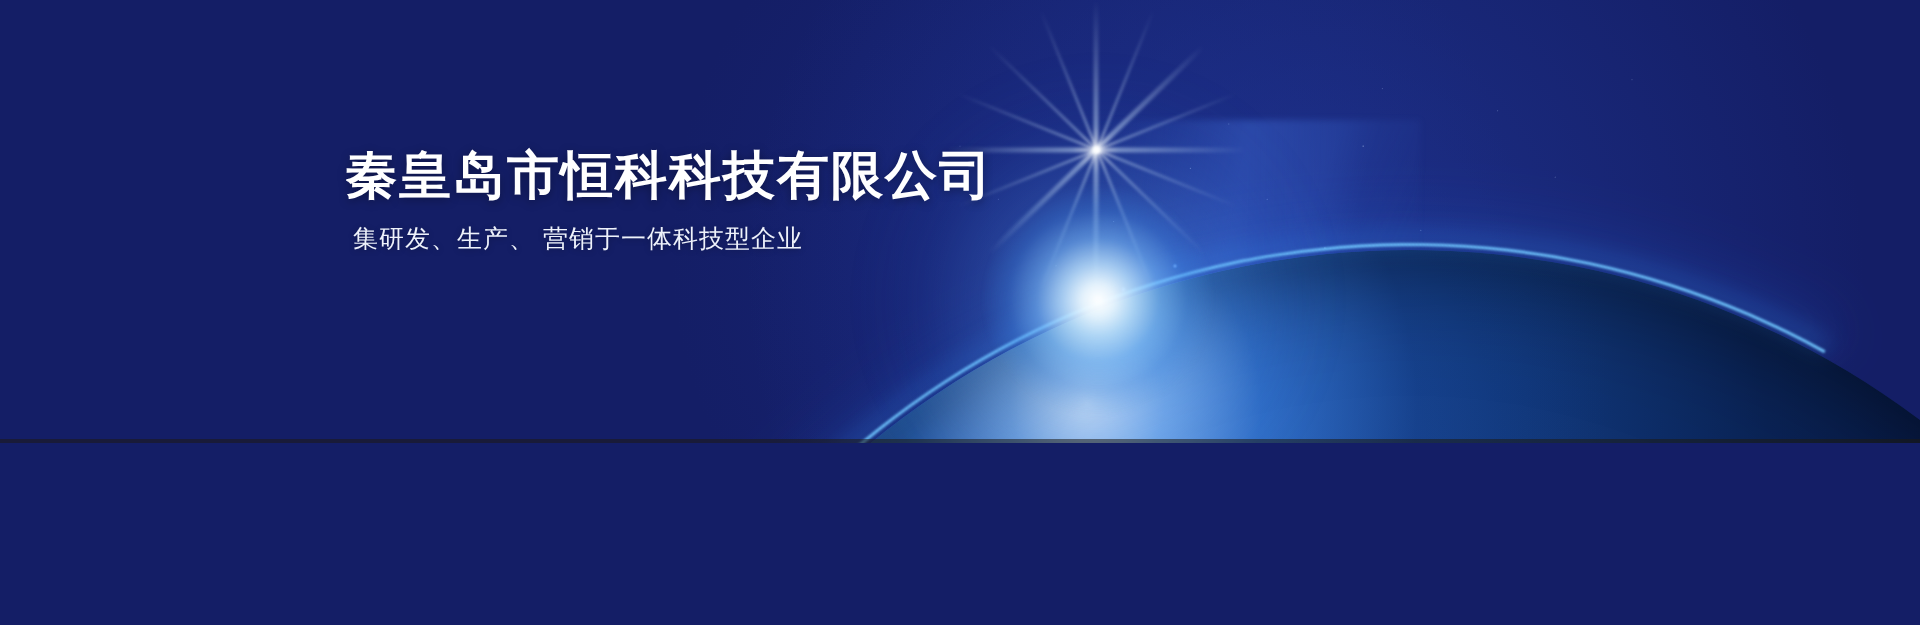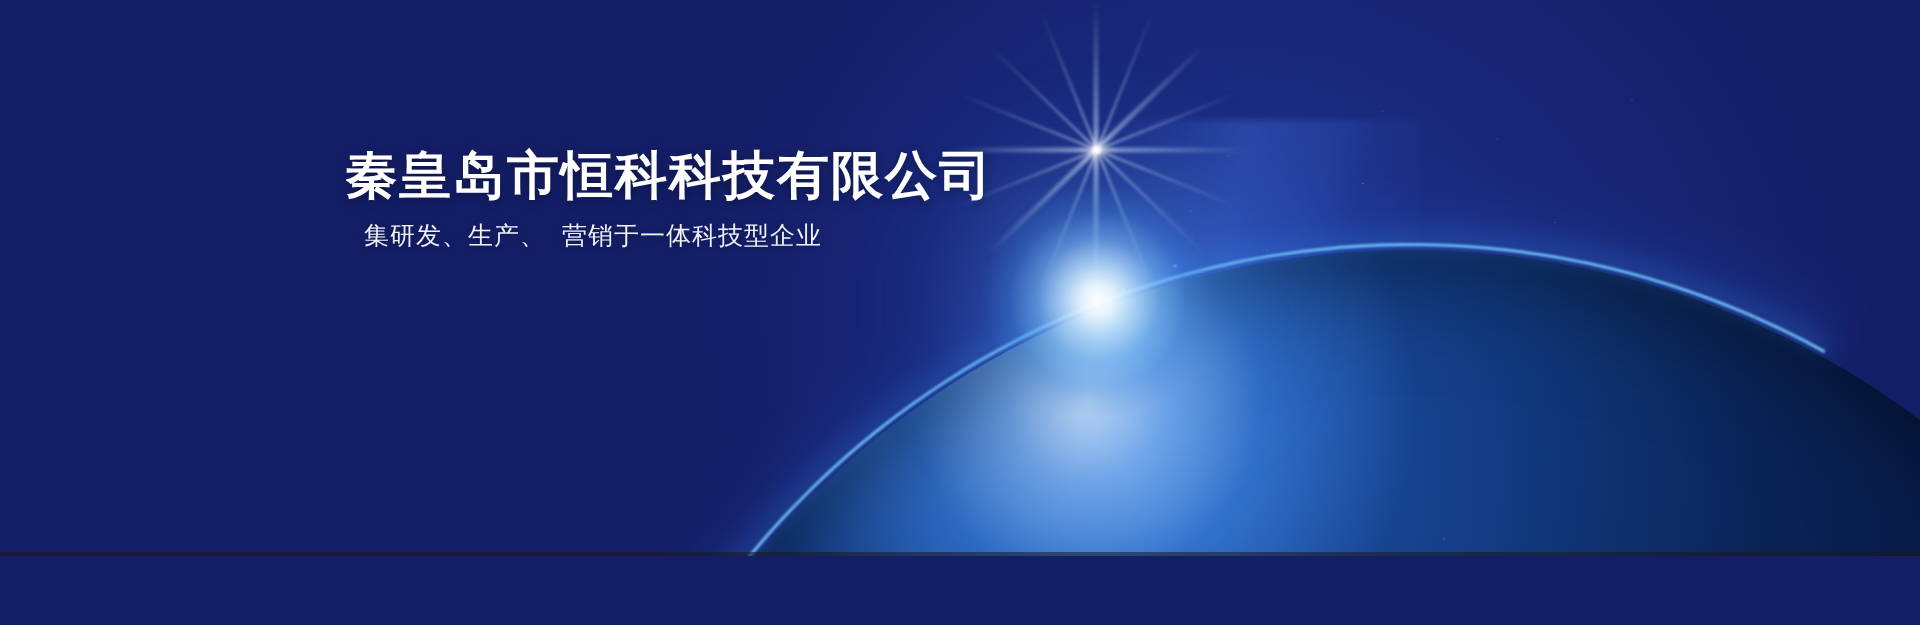--- a/index.html
+++ b/index.html
@@ -4,21 +4,21 @@
 <style>
   * { margin:0; padding:0; box-sizing:border-box; }
   html, body { width:1920px; height:625px; overflow:hidden; }
   body {
     font-family:"Liberation Sans","DejaVu Sans",sans-serif;
     background:#141e66;
   }
 
   #banner {
     position:relative;
-    width:1920px; height:556px;
+    width:1920px; height:443px;
     background:#141e66;
     overflow:hidden;
   }
 
   
   .space {
     position:absolute; inset:0;
     background:
       radial-gradient(circle at 68% 62%, rgba(40,70,180,0.45) 0%, rgba(20,30,102,0) 42%),
       radial-gradient(circle at 57% 56%, rgba(30,50,150,0.35) 0%, rgba(20,30,102,0) 38%),
@@ -242,29 +242,28 @@
     font-size:52px;
     font-weight:bold;
     color:#ffffff;
     letter-spacing:2px;
     line-height:1.15;
     white-space:nowrap;
     text-shadow:0 2px 10px rgba(0,0,0,.35);
   }
   .subhead {
     margin-top:16px;
-    margin-left:19px;
+    margin-left:8px;
     font-size:25px;
     font-weight:normal;
     color:#eef2fb;
     letter-spacing:1px;
     line-height:1.3;
     white-space:nowrap;
     text-shadow:0 1px 6px rgba(0,0,0,.3);
-    font-family:Liberation Mono, monospace;
   }
 
   
   .bottom-edge {
     position:absolute; left:0; right:0; bottom:0; height:4px;
     background:#1d1a14;
     opacity:.55;
   }
 </style>
 </head>

